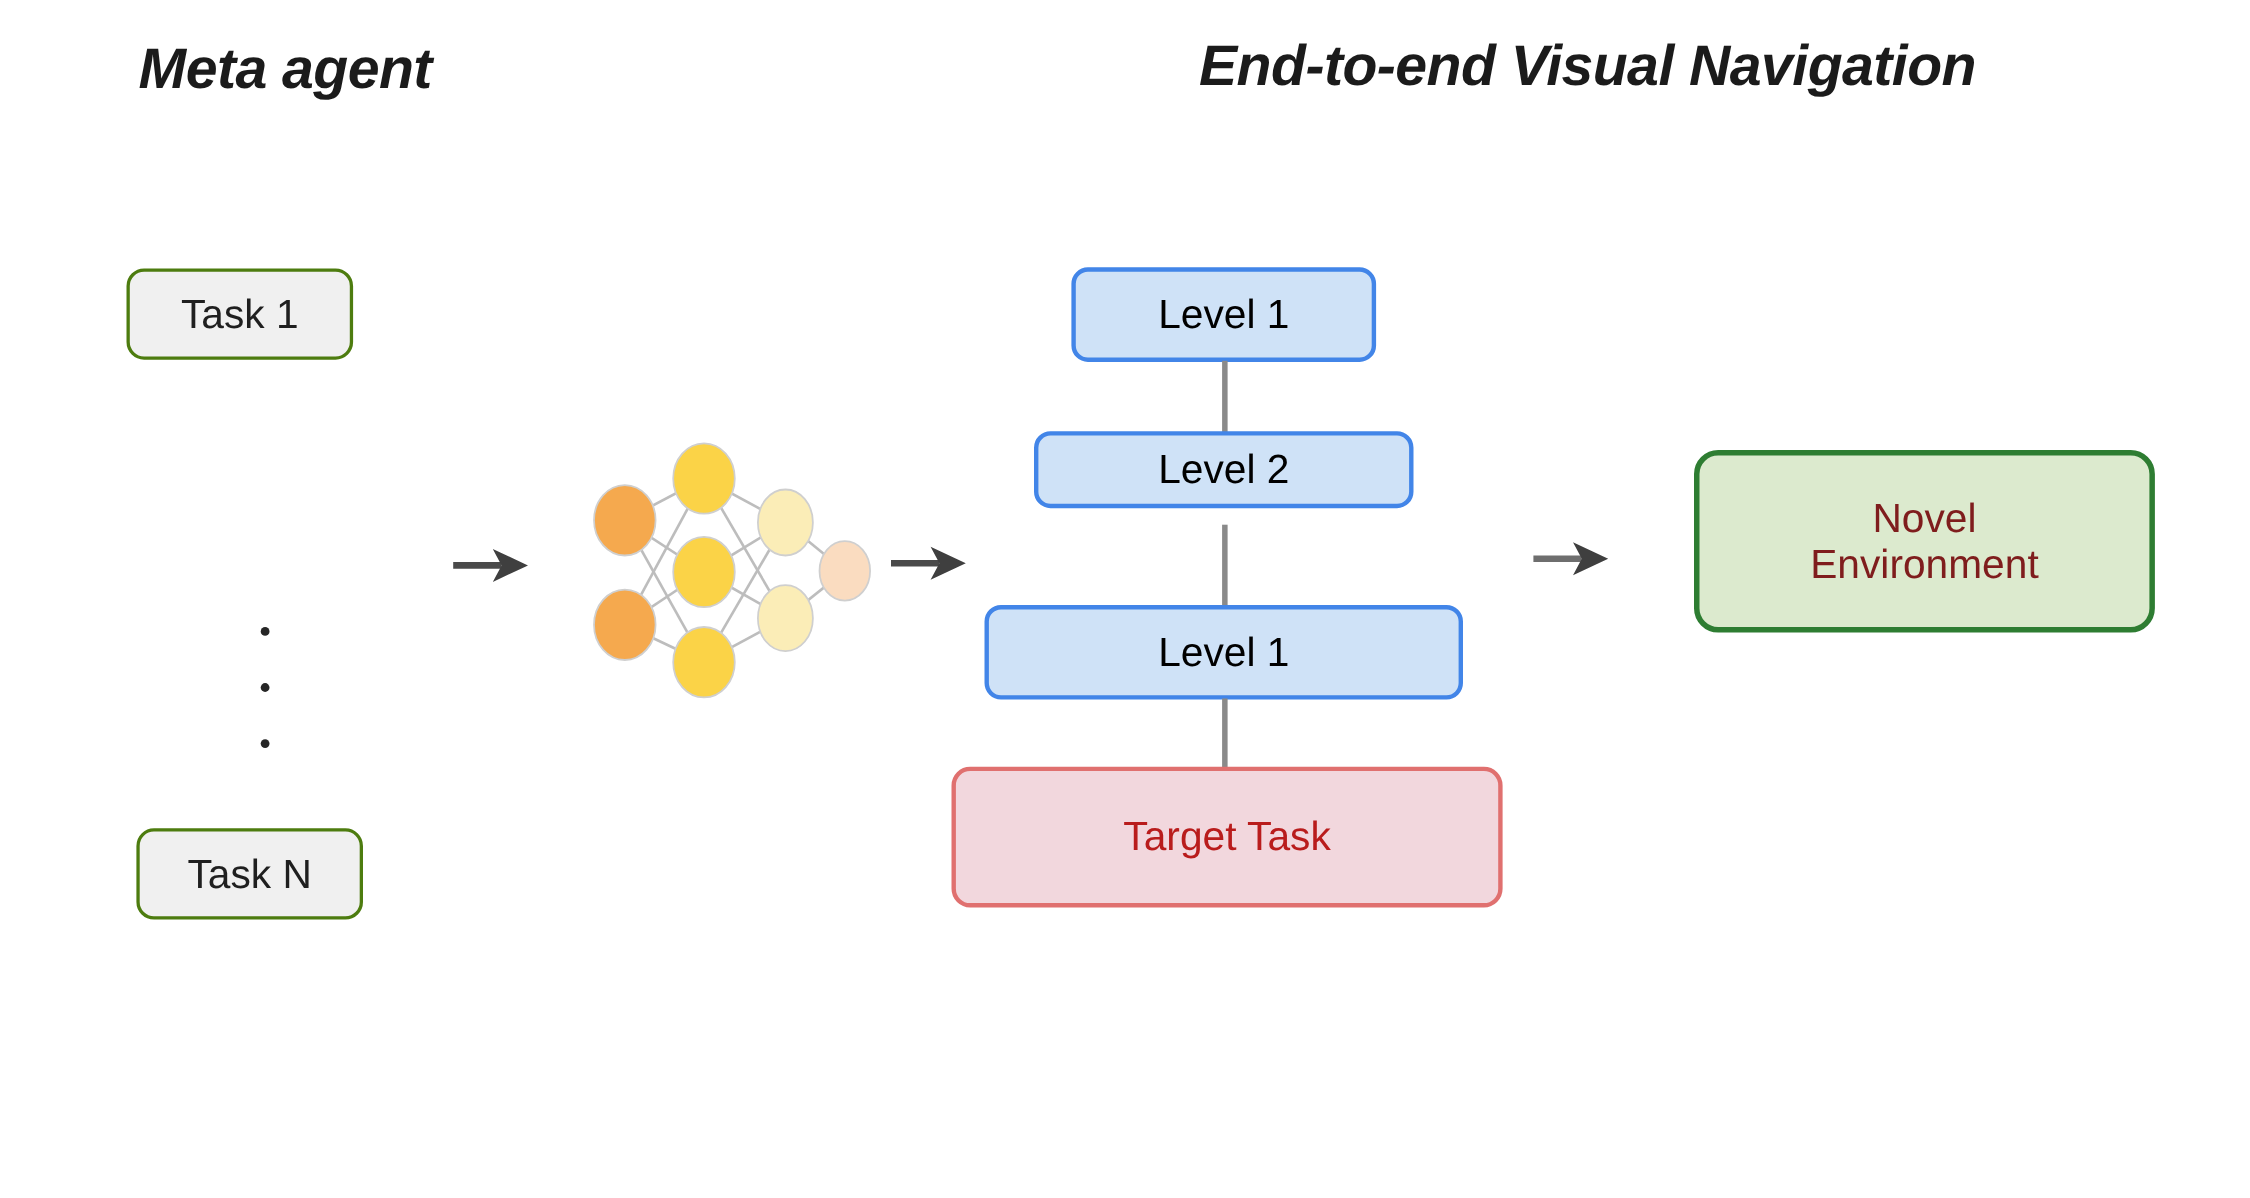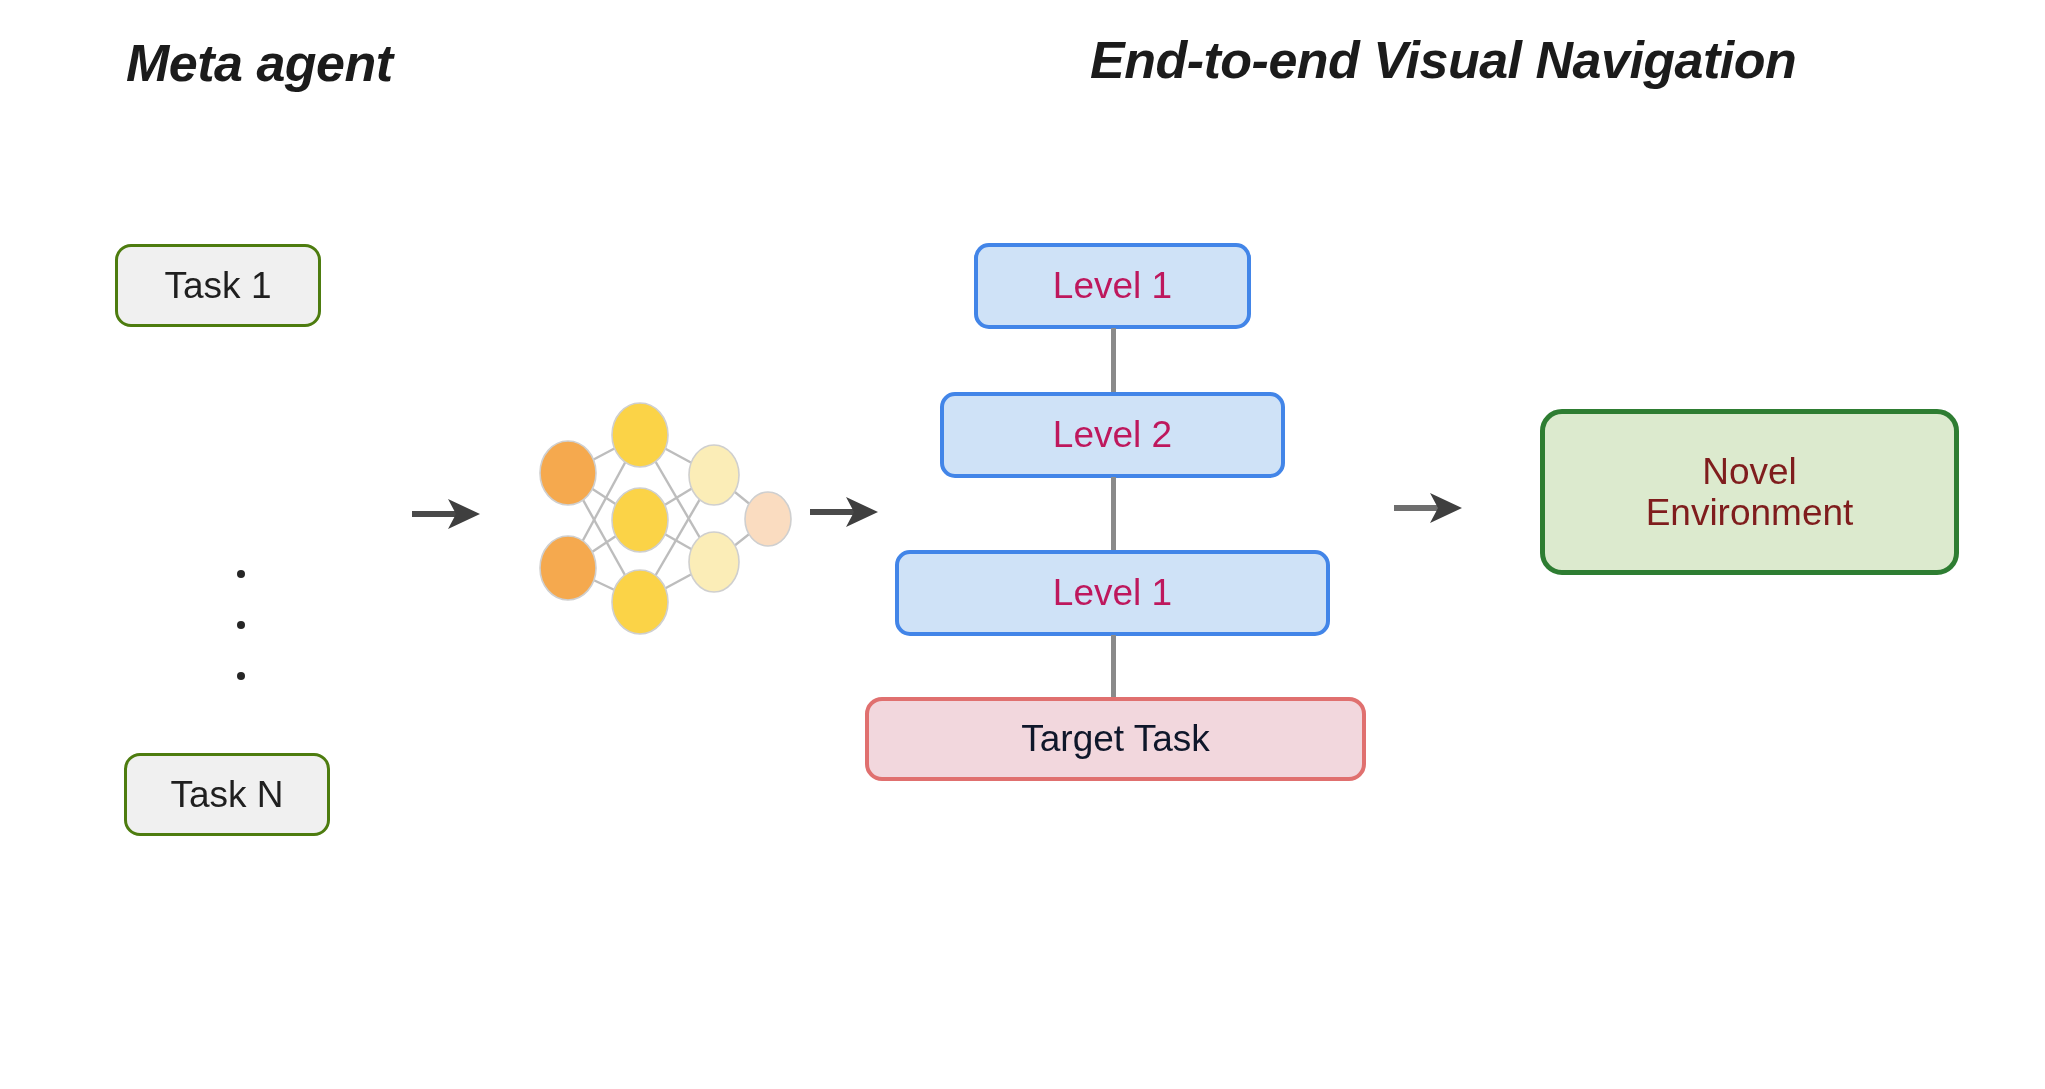--- a/index.html
+++ b/index.html
@@ -74,33 +74,33 @@
     width: 8px;
     height: 8px;
     border-radius: 50%;
     background: #262626;
   }
 
   
   .level-box {
     background: #cfe2f7;
     border: 4px solid #4285e8;
-    color: #be185d;
+    color: #000000;
     border-radius: 15px;
   }
   #level-1 { left: 974px; top: 243px; width: 277px; height: 86px; }
-  #level-2 { left: 940px; top: 392px; width: 345px; height: 86px; }
+  #level-2 { left: 940px; top: 392px; width: 345px; height: 70px; }
   #level-3 { left: 895px; top: 550px; width: 435px; height: 86px; }
 
   
   #target-task {
-    left: 865px; top: 697px; width: 501px; height: 84px;
+    left: 865px; top: 697px; width: 501px; height: 128px;
     background: #f2d7dd;
     border: 4px solid #e0706f;
-    color: #0f172a;
+    color: #b91c1c;
     border-radius: 17px;
   }
 
   
   #novel-environment {
     left: 1540px; top: 409px; width: 419px; height: 166px;
     background: #dceace;
     border: 5px solid #2e7d32;
     color: #7f1d1d;
     border-radius: 22px;

